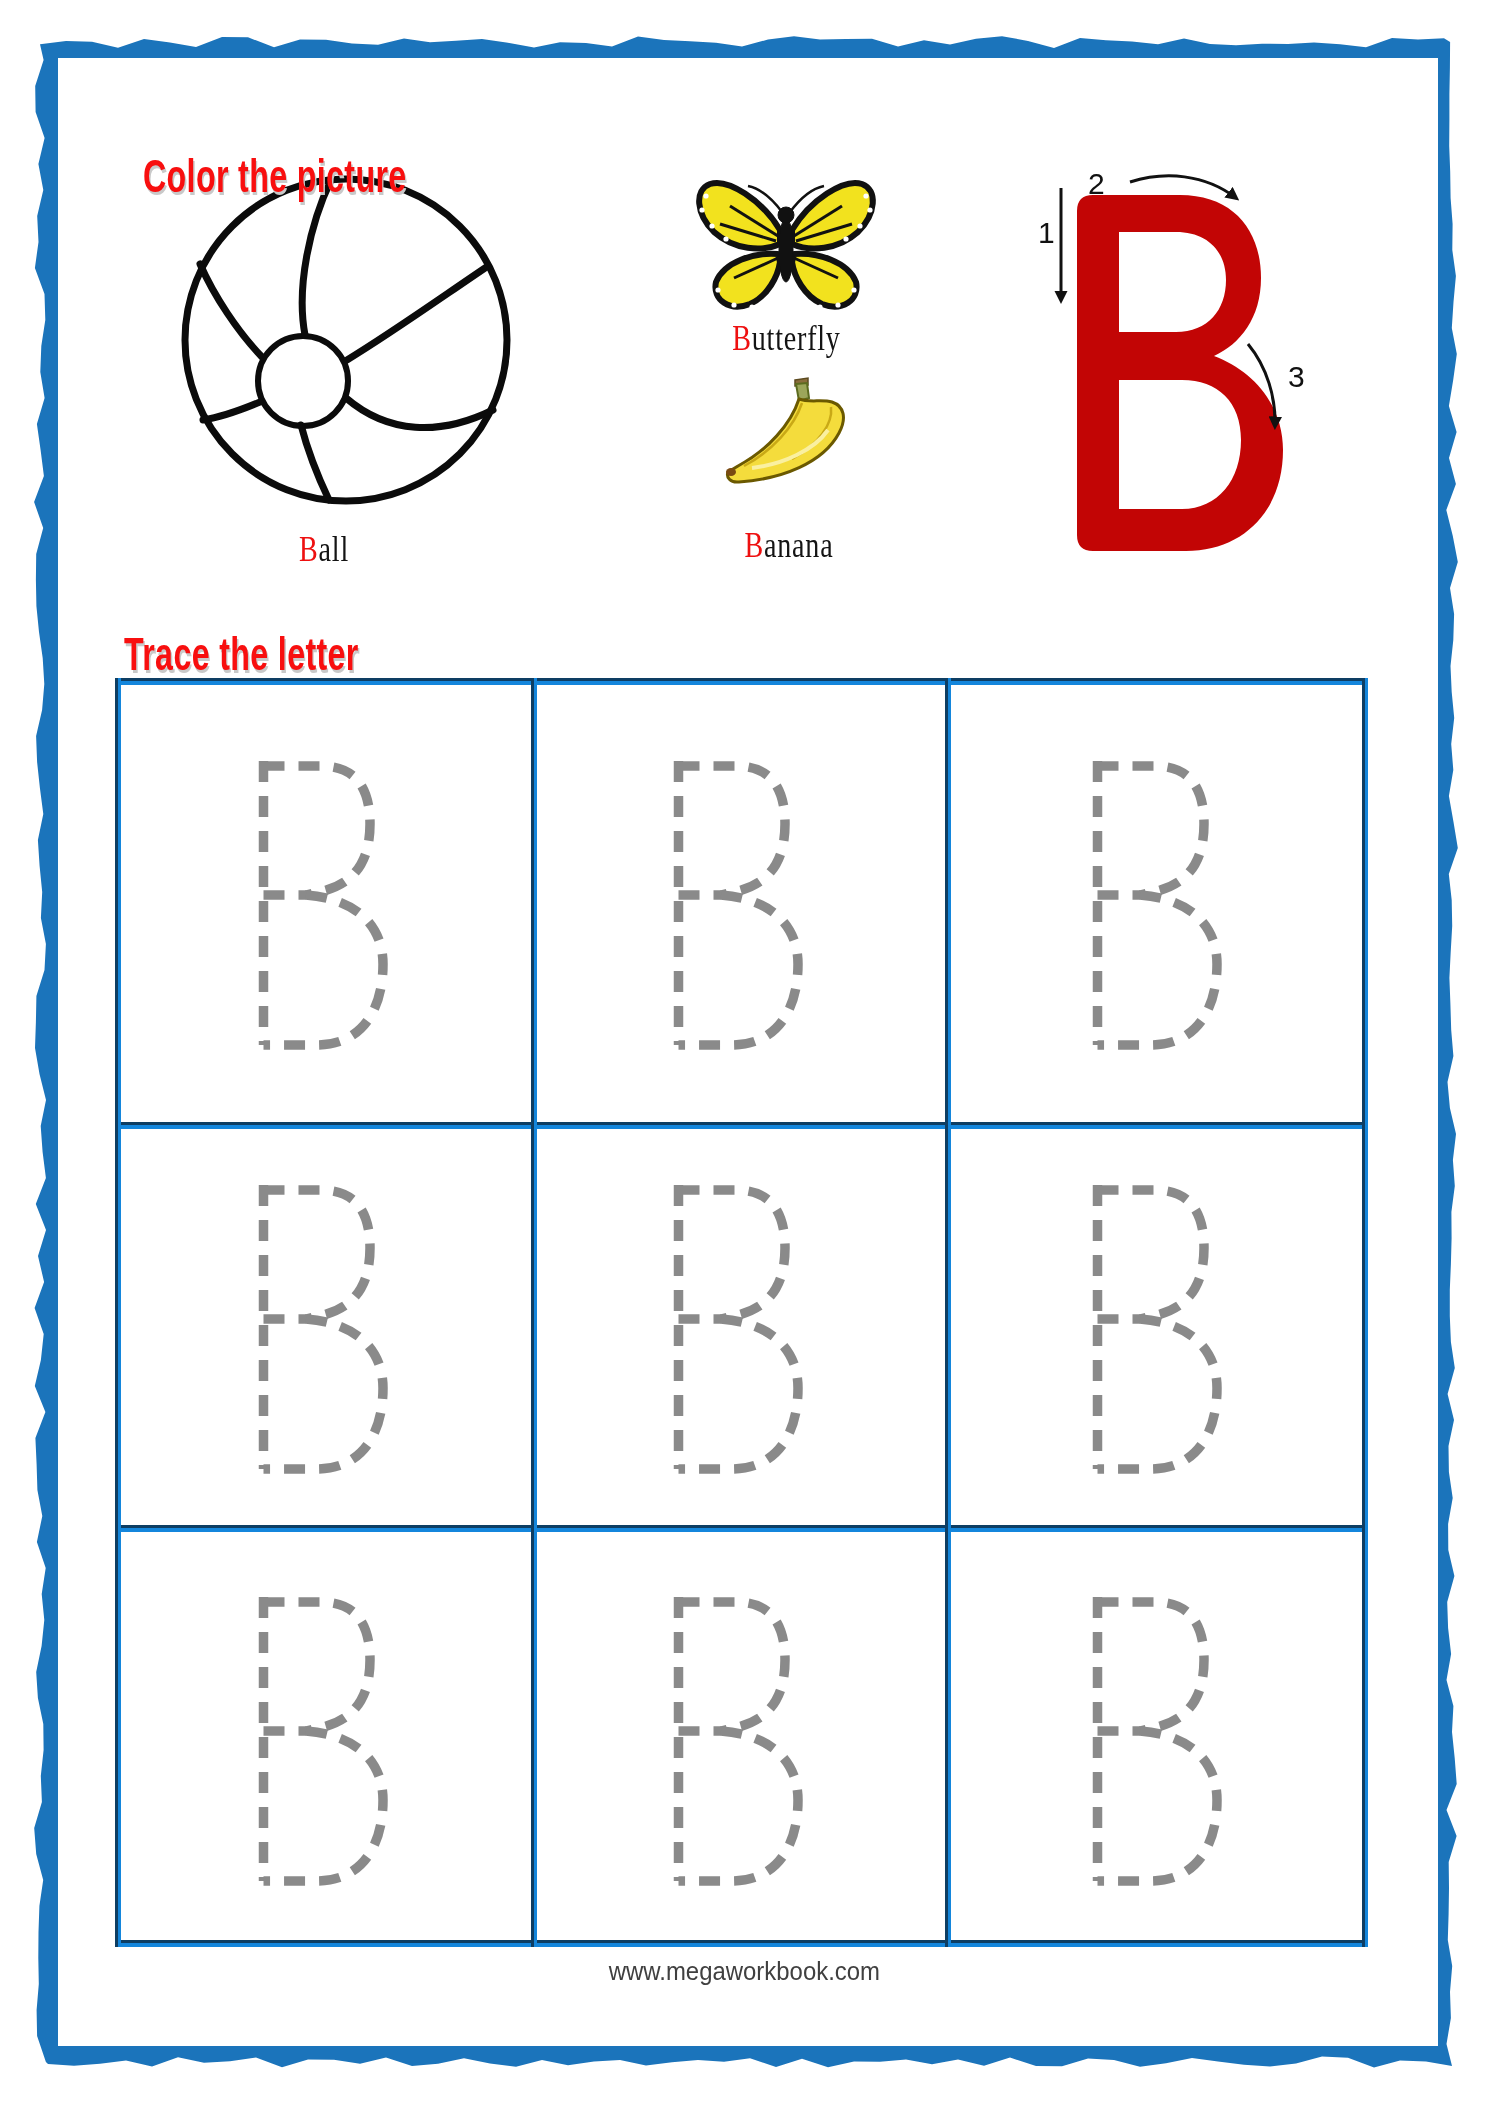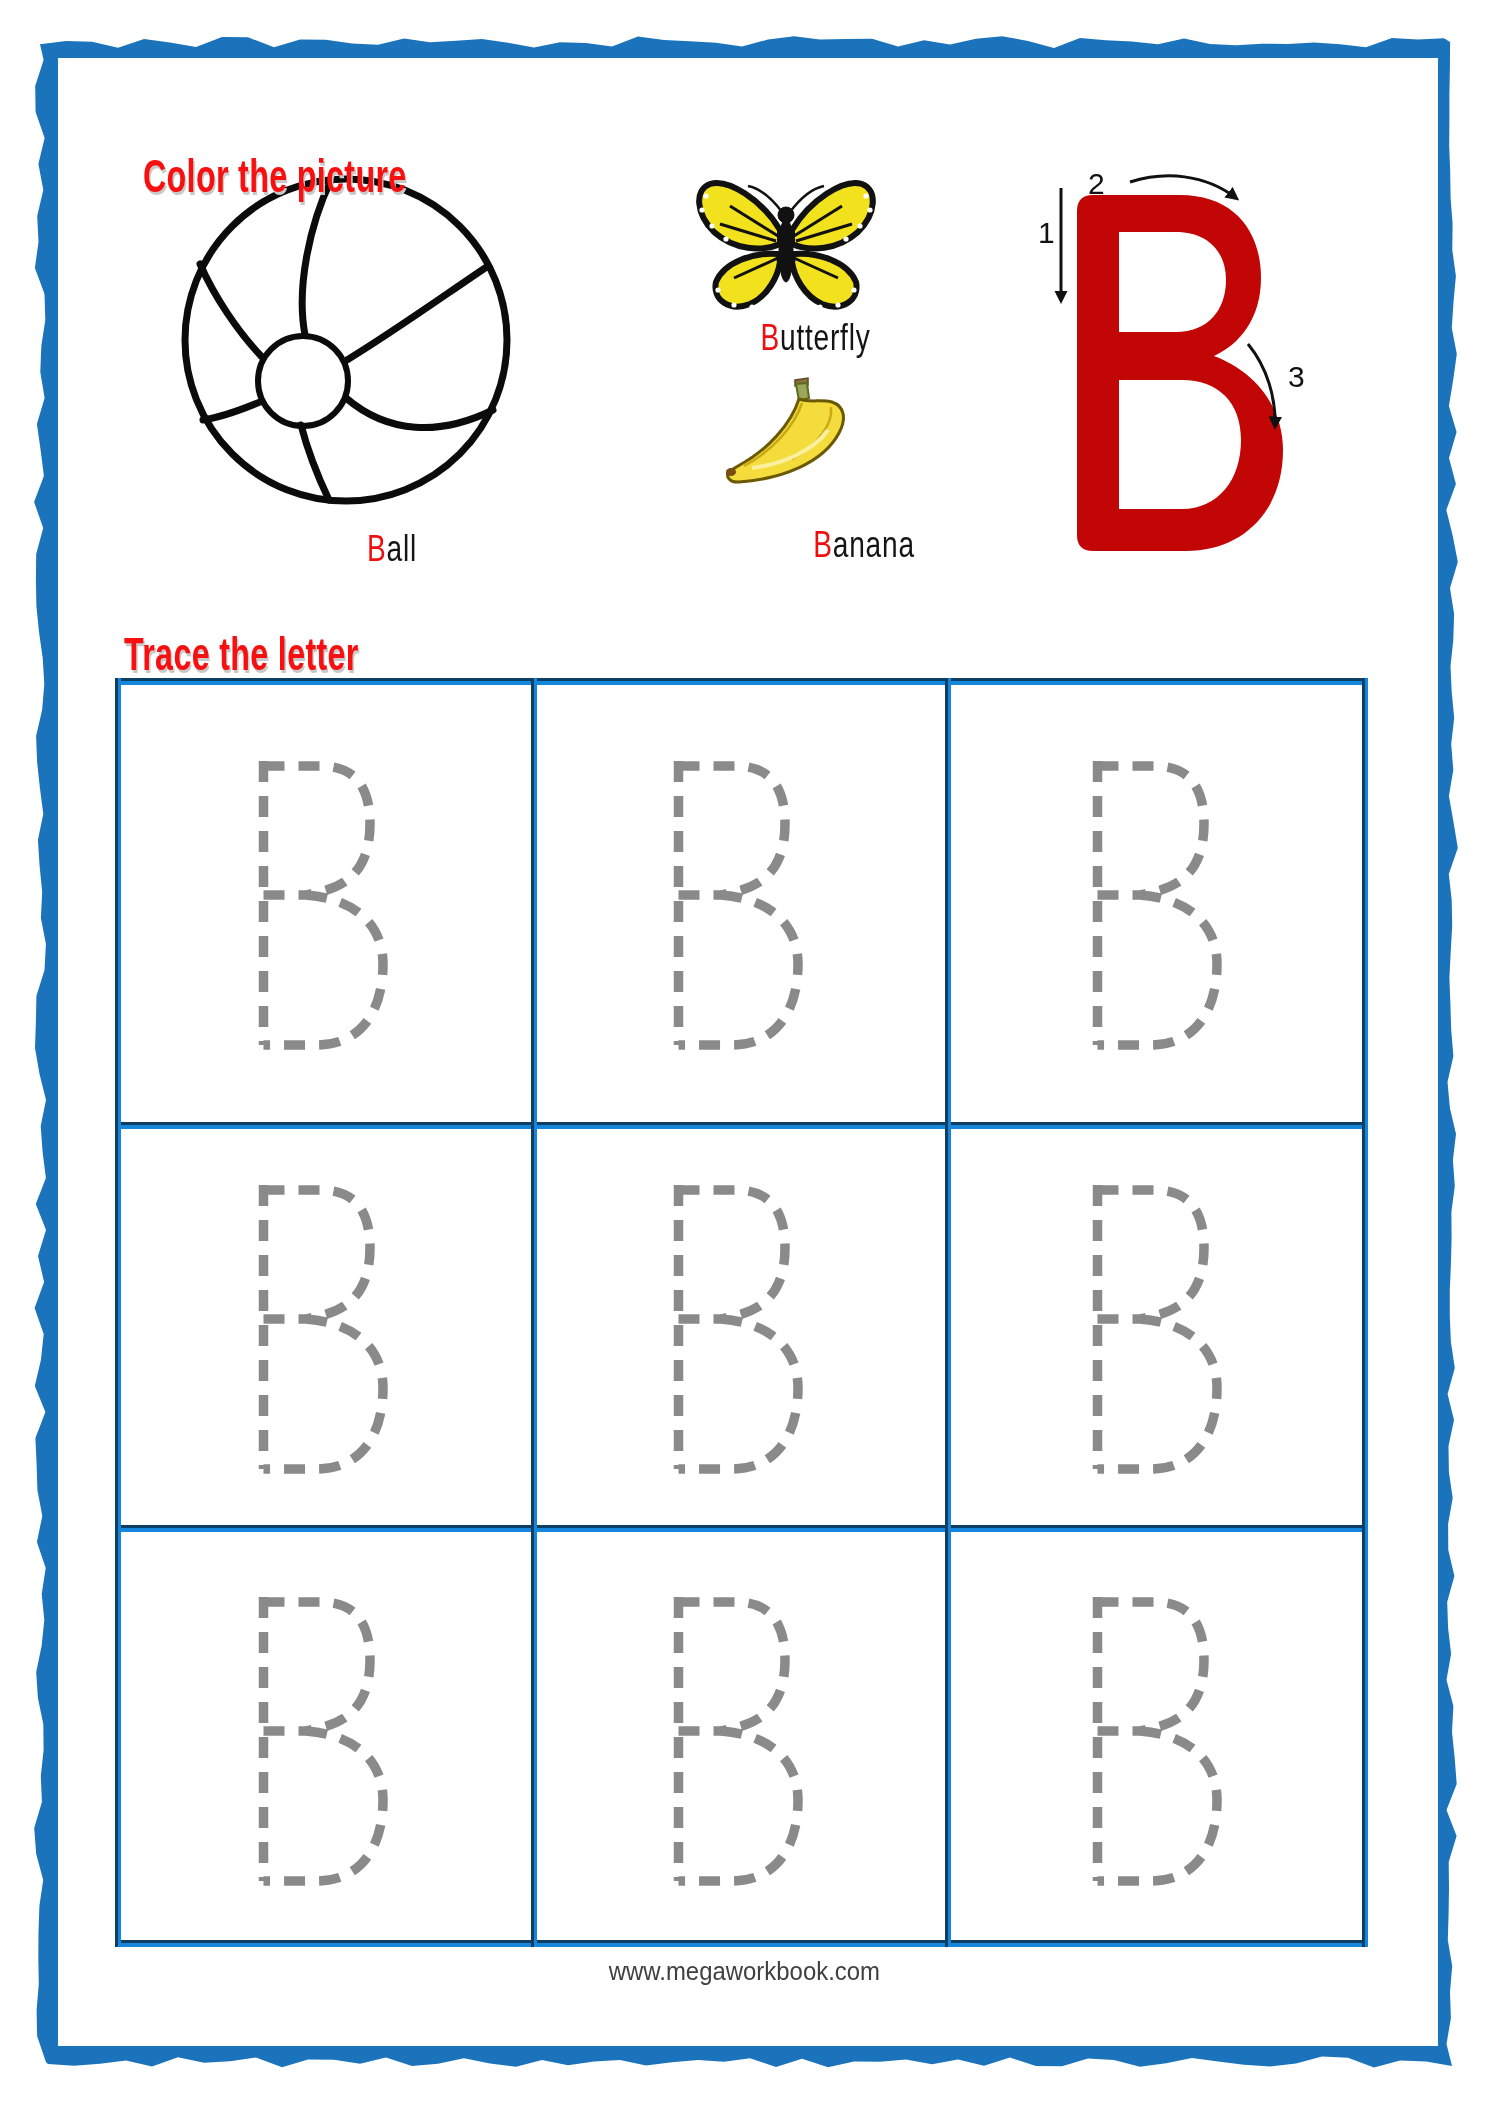--- a/index.html
+++ b/index.html
@@ -15,22 +15,22 @@
 
   
   .section-title{
     position:absolute;z-index:3;color:#f80f0f;font-weight:bold;font-size:46px;line-height:1;
     transform:scaleX(0.70);transform-origin:left top;white-space:nowrap;
     text-shadow:2px 3px 0 #c9c9c9;letter-spacing:0.5px;
   }
 
   
   .pic-label{
-    position:absolute;z-index:3;width:200px;text-align:right;font-size:36px;line-height:1;
-    color:#141414;letter-spacing:1px;white-space:nowrap;
+    position:absolute;z-index:3;width:200px;text-align:center;font-size:36px;line-height:1;
+    color:#141414;letter-spacing:1px;white-space:nowrap;font-family:Liberation Serif, serif;
   }
   .pic-label .inner{display:inline-block;transform:scaleX(0.78);transform-origin:center top;}
   .pic-label .cap{color:#ee1010;}
 
   
   #trace-grid{
     position:absolute;left:115px;top:678px;width:1253px;height:1269px;z-index:2;
     display:grid;grid-template-columns:416px 414px 423px;grid-template-rows:444px 403px 422px;
   }
   .cell{display:flex;align-items:center;justify-content:center;}
@@ -118,21 +118,21 @@
 <svg class="abs" style="left:710px;top:376px;z-index:2;" width="155" height="124" viewBox="0 0 155 124" data-name="banana-image">
   <path d="M85,4 L98,2 L98,9 L85,10 Z" fill="#8a6d3b" stroke="#5c4a20" stroke-width="1.5"></path>
   <path d="M86,8 L97,7 L99,22 L89,25 Z" fill="#9ca65a" stroke="#5c6b1f" stroke-width="2"></path>
   <path d="M89,23 C81,48 58,74 28,90 L18,96 C16,101 20,107 29,106 C72,103 113,87 129,57
            C137,42 134,30 122,26 C112,23 99,27 89,23 Z" fill="#f4dc3c" stroke="#6b5900" stroke-width="3" stroke-linejoin="round"></path>
   <path d="M92,27 C84,51 62,75 34,90" fill="none" stroke="#c9a916" stroke-width="2.5"></path>
   <path d="M121,31 C123,48 109,68 82,83" fill="none" stroke="#c9a916" stroke-width="2.5"></path>
   <path d="M42,92 C74,88 104,74 118,54" fill="none" stroke="#faf0a0" stroke-width="4"></path>
   <ellipse cx="21" cy="96" rx="5" ry="4" fill="#7a4b12"></ellipse>
 </svg>
-<div class="pic-label" style="left:729px;top:527px;" data-name="banana-label">
+<div class="pic-label" style="left:689px;top:527px;" data-name="banana-label">
   <span class="inner"><span class="cap" data-name="banana-label-initial">B</span><span data-name="banana-label-rest">anana</span></span>
 </div>
 
 <svg class="abs" style="left:1030px;top:168px;z-index:2;" width="280" height="400" viewBox="0 0 280 400" data-name="letter-b-stroke-diagram">
   <defs>
     <marker id="ah" viewBox="0 0 10 10" refX="7" refY="5" markerWidth="4.5" markerHeight="4.5" orient="auto">
       <path d="M0,0 L10,5 L0,10 Z" fill="#111"></path>
     </marker>
   </defs>
   <path data-name="letter-b-glyph" fill="#c20505" fill-rule="evenodd" d="

